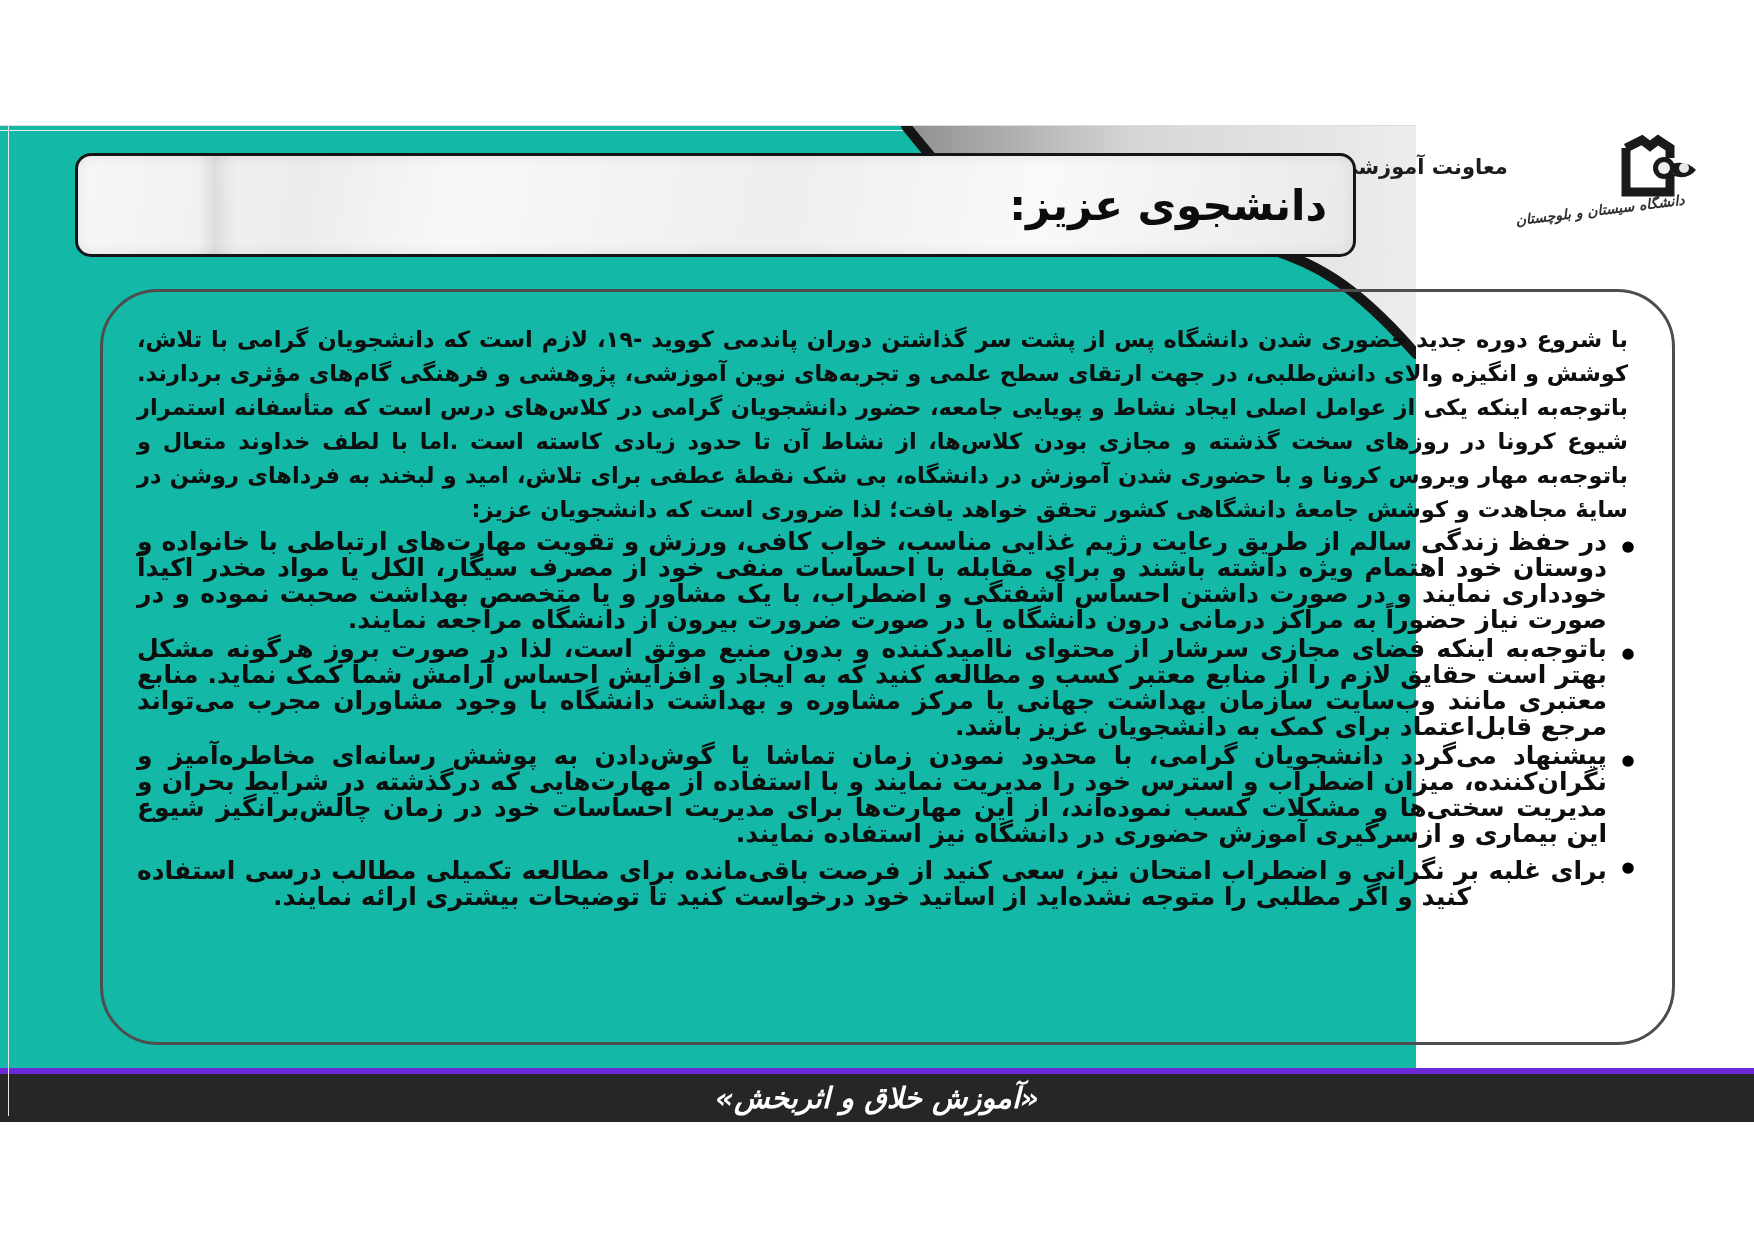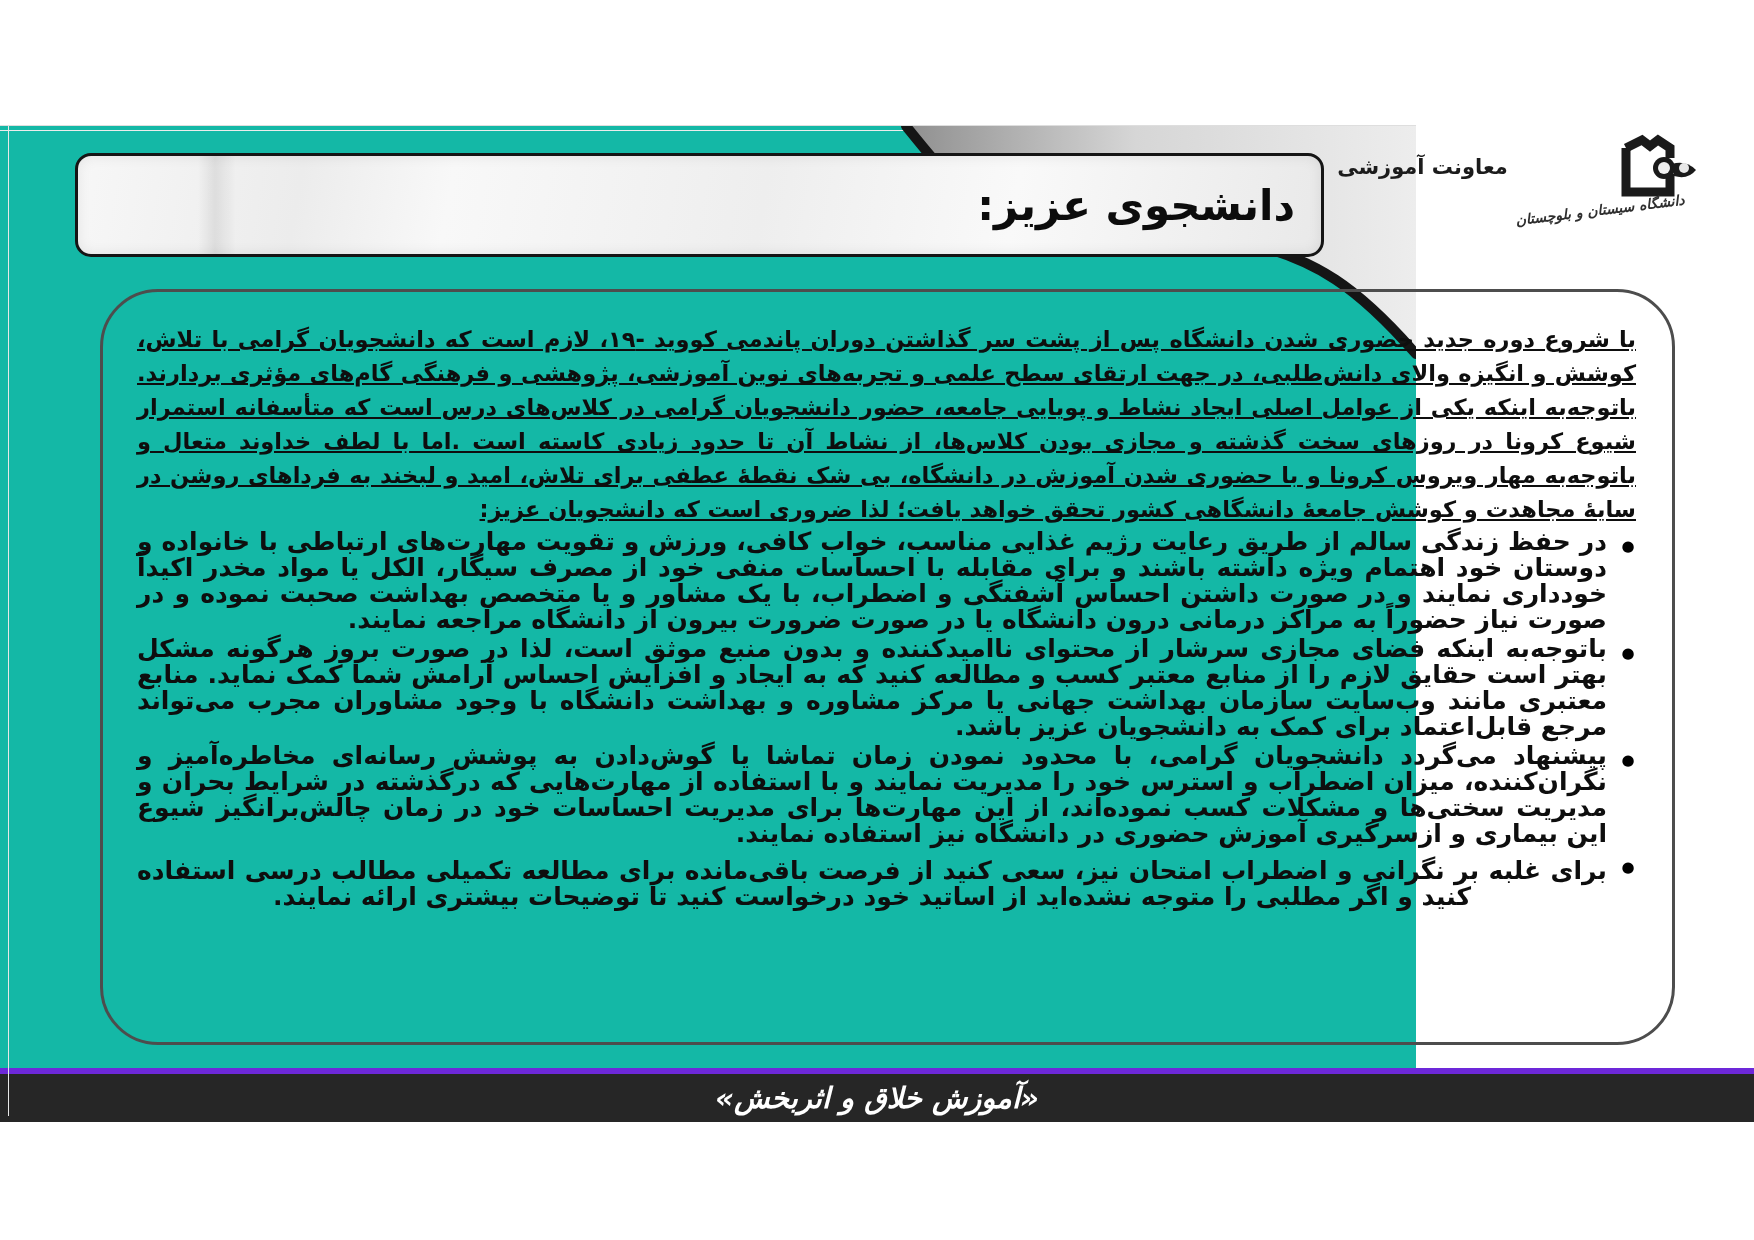--- a/index.html
+++ b/index.html
@@ -32,41 +32,41 @@
     font-size:14px;color:#2f2f2f;direction:rtl;transform:rotate(-7deg);
     font-style:italic;font-weight:bold;letter-spacing:1px;
   }
 
   
   .title-box{
     position:absolute;left:75px;top:27px;width:1243px;height:98px;
     border:3px solid #151515;border-radius:16px;
     background:linear-gradient(100deg,#f7f7f7 0%,#ececec 18%,#f8f8f8 30%,#eeeeee 55%,#f9f9f9 75%,#e9e9e9 100%);
     box-shadow:inset 0 0 14px rgba(0,0,0,0.08);
-    display:flex;align-items:center;justify-content:flex-end;
+    display:flex;align-items:center;justify-content:flex-end;padding-left:32px;
   }
   .title-box::before{
     content:"";position:absolute;left:120px;top:0;width:38px;height:100%;
     background:linear-gradient(90deg,rgba(0,0,0,0) 0%,rgba(0,0,0,0.08) 45%,rgba(0,0,0,0) 100%);
   }
   .page-title{
     direction:rtl;font-weight:bold;font-size:42px;color:#0c0c0c;
     padding-left:28px;padding-right:26px;
   }
 
   
   .content-box{
     position:absolute;left:100px;top:163px;width:1575px;height:756px;
     border:3px solid #4d4d4d;border-radius:58px;
     box-sizing:border-box;overflow:hidden;
     padding:30px 32px 14px 34px;direction:rtl;
   }
   .content-box .intro{
-    margin:0 4px 3px 0;text-align:justify;
-    font-weight:bold;font-size:22.5px;line-height:34px;color:#0e0e0e;text-decoration:underline;
+    margin:0 12px 3px 0;text-align:justify;
+    font-weight:bold;font-size:22.5px;line-height:34px;color:#0e0e0e;
   }
   .bullets{list-style:none;margin:0;padding:0;}
   .bullet-item{display:flex;gap:13px;margin-top:3px;}
   .bullet-dot{
     flex:0 0 16px;text-align:center;font-size:15px;line-height:34px;color:#000;
     padding-right:4px;
   }
   .bullet-text{
     flex:1;text-align:justify;font-weight:bold;font-size:25px;line-height:26px;color:#0e0e0e;
   }

